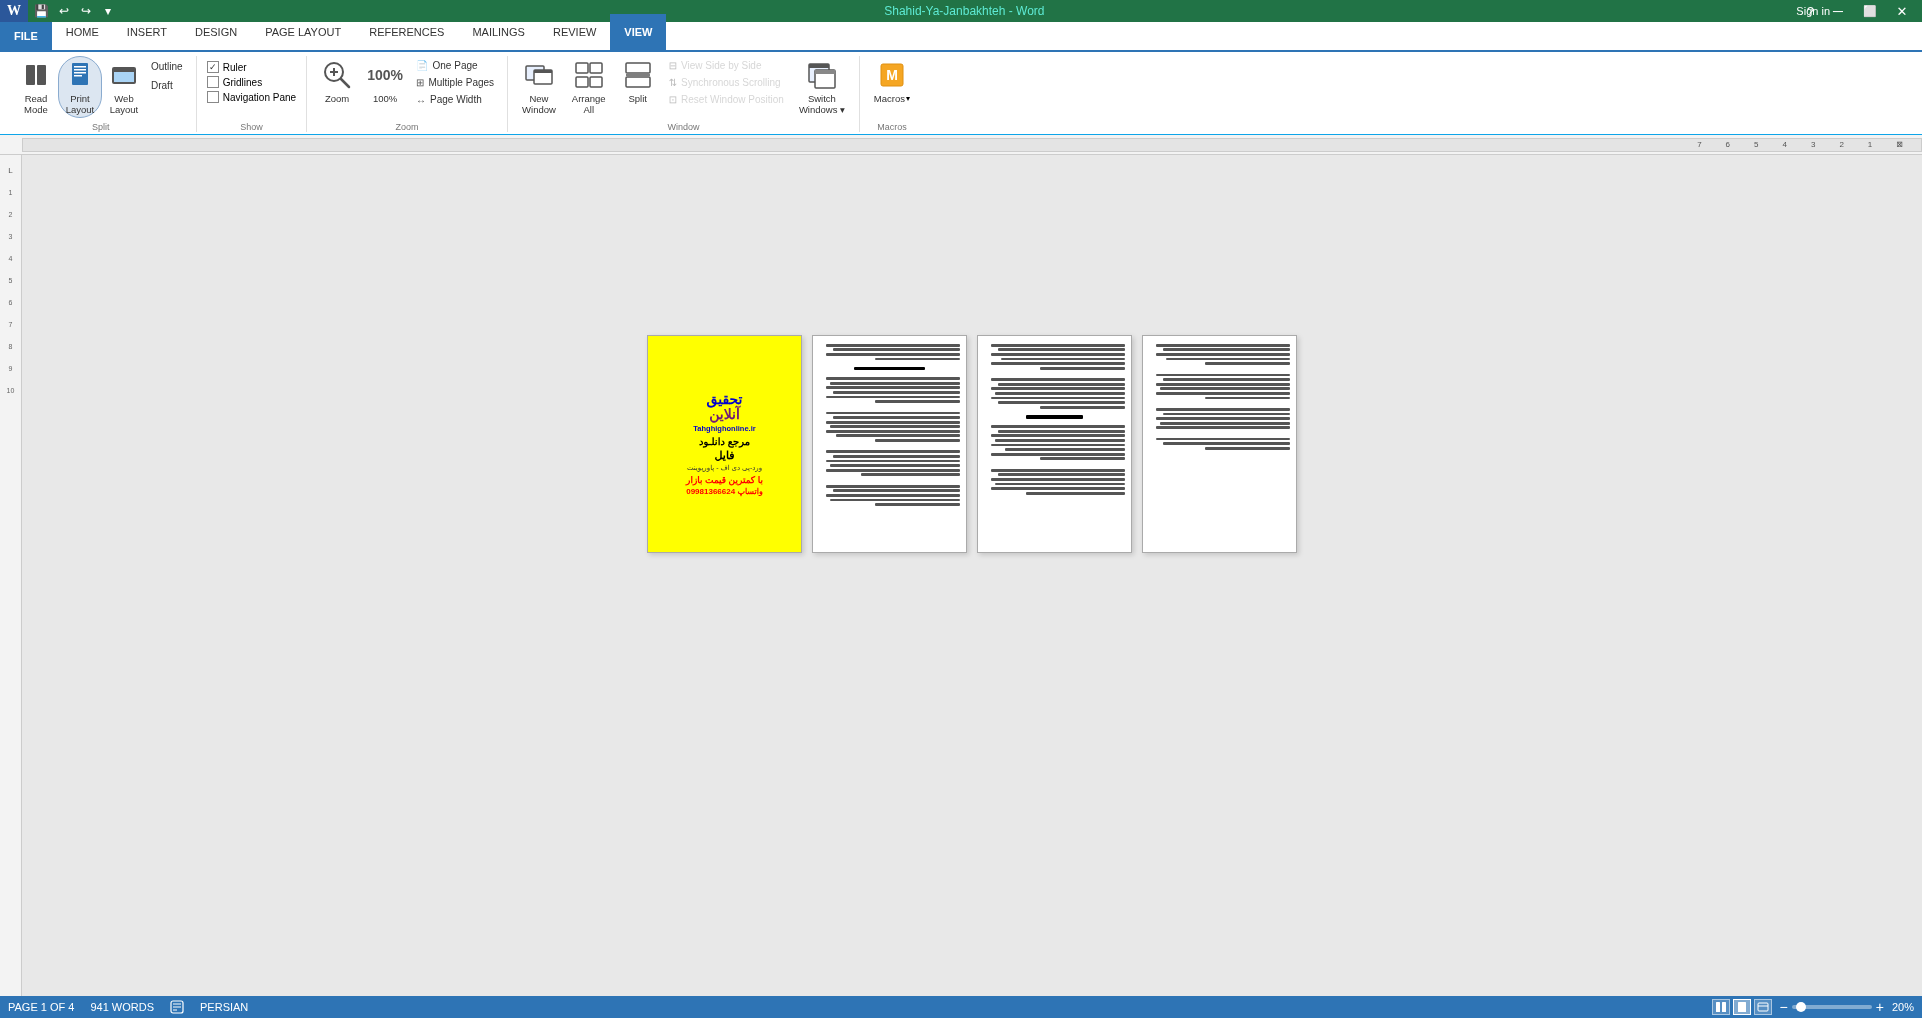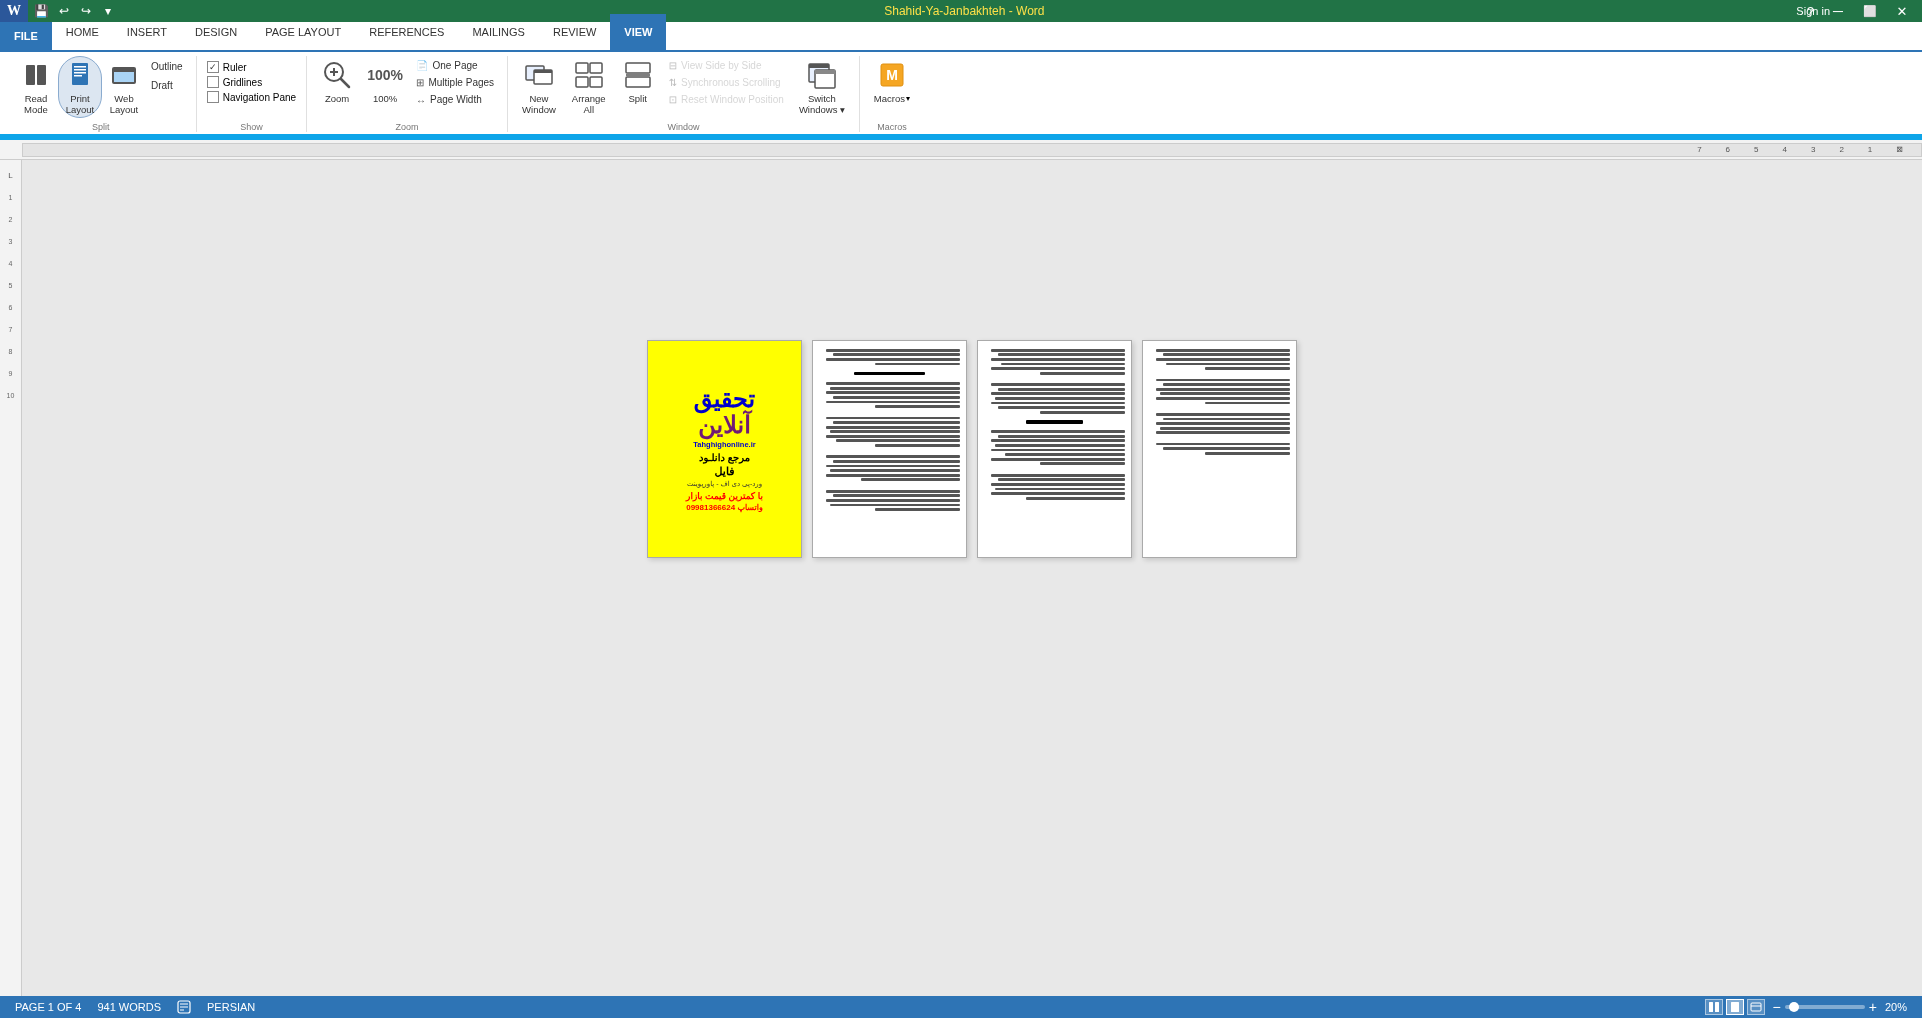--- a/index.html
+++ b/index.html
@@ -7,21 +7,21 @@
     .title-btn {
       width: 32px; height: 22px;
       display: flex; align-items: center; justify-content: center;
       font-size: 11px; cursor: pointer; background: transparent; border: none;
       color: #333;
     }
 
     
     #ribbon {
       background: #fff;
-      border-bottom: 6px solid #0ea5e9;
+      border-bottom: 1px solid #0ea5e9;
     }
     #ribbon-tabs {
       display: flex;
       align-items: flex-end;
       background: #fff;
       height: 28px;
       padding: 0 0 0 0;
     }
     .ribbon-tab {
       padding: 18px 14px;
@@ -262,21 +262,21 @@
       margin: 1.8px 0;
       border-radius: 1px;
     }
 
     
     #status-bar {
       height: 22px;
       background: #2e74b5;
       display: flex;
       align-items: center;
-      padding: 0 15px;
+      padding: 0 8px;
       color: #fff;
       font-size: 11px;
       gap: 16px;
     }
     .status-item {
       display: flex;
       align-items: center;
       gap: 4px;
       white-space: nowrap;
     }
@@ -361,21 +361,21 @@
       background: transparent;
       border: none;
       cursor: pointer;
       display: flex;
       align-items: center;
     }
 
     .title-center {
       flex: 1;
       text-align: center;
-      color: #fde047;
+      color: #5eead4;
       font-size: 12px;
     }
 
     .active-view-btn {
       background: #dce6f1 !important;
       border: 1px solid #8aabcf !important;
     }
   </style>
 </head>
 <body>
@@ -647,21 +647,21 @@
       </div>
 
       <div id="doc-canvas">
 
         <div style="height:160px;"></div>
 
         <div class="page-row">
 
           <div class="doc-page page-1">
             <div class="page1-content">
-              <div style="font-size:24px; font-weight:900; color:#0000cc; direction:rtl; line-height:1.1; text-align:center; font-family:Arial;">
+              <div style="font-size:14px; font-weight:900; color:#0000cc; direction:rtl; line-height:1.1; text-align:center; font-family:Arial;">
                 <span>تحقیق</span><br>
                 <span style="color:#701a75;">آنلاین</span>
               </div>
               <div style="font-size:7.5px; color:#0000cc; direction:ltr; margin:2px 0; font-weight:700;">Tahghighonline.ir</div>
               <div style="font-size:10px; font-weight:700; color:#000; margin:1px 0;">مرجع دانلـود</div>
               <div style="font-size:11px; font-weight:900; color:#000; margin:1px 0;">فایل</div>
               <div style="font-size:7px; color:#333; margin:1px 0;">ورد-پی دی اف - پاورپوینت</div>
               <div style="font-size:9px; font-weight:900; color:#ff0000; margin:2px 0;">با کمترین قیمت بازار</div>
               <div style="font-size:8px; font-weight:900; color:#ff0000;">واتساپ 09981366624</div>
             </div>

